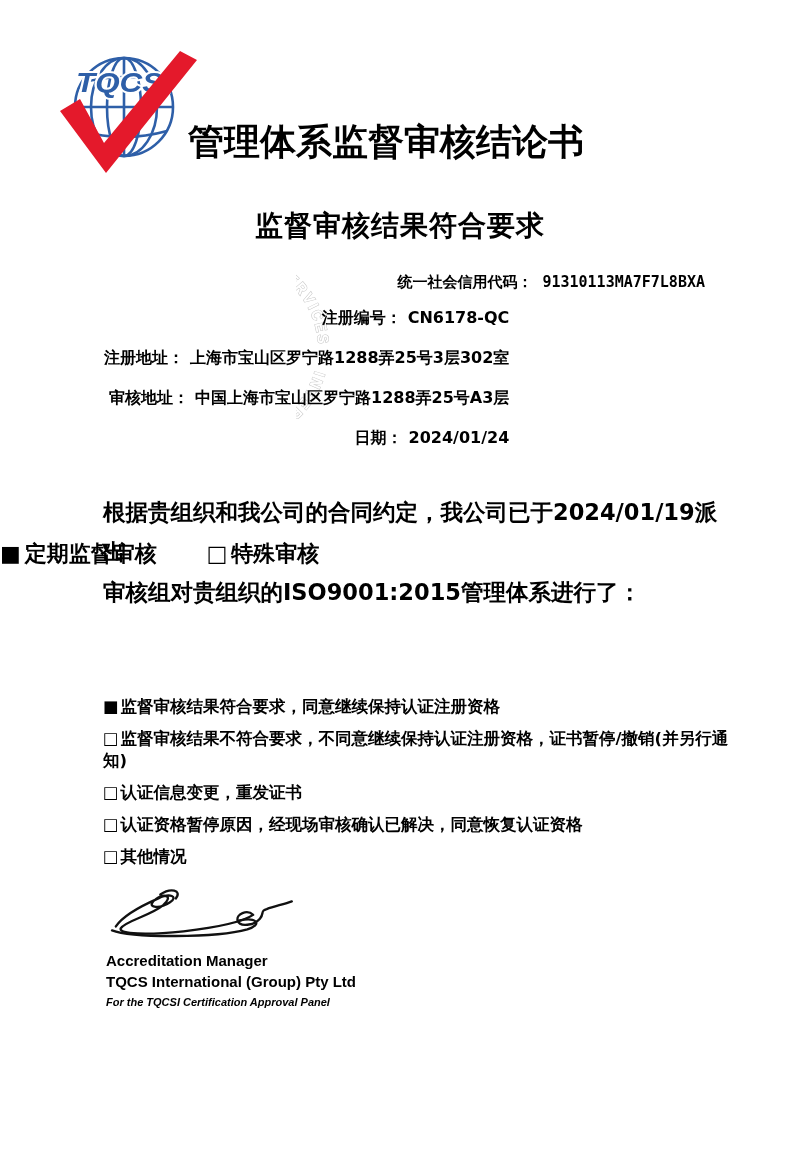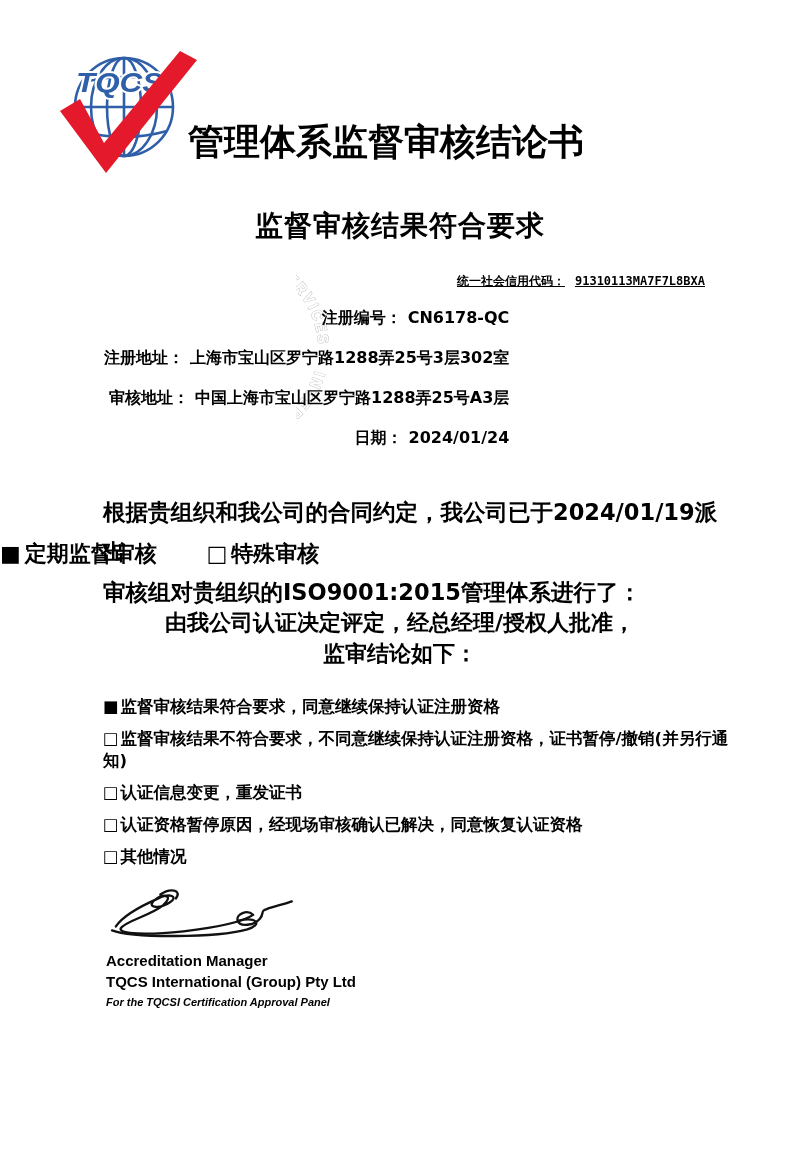--- a/index.html
+++ b/index.html
@@ -22,21 +22,21 @@
   .title {
     left:188px; top:118px; width:470px;
     font-size:36px; font-weight:bold; white-space:nowrap;
   }
 
   .company {
     left:0; top:207px; width:800px; text-align:center;
     font-size:28px; font-weight:bold; letter-spacing:1px;
   }
 
-  .credit-line { right:95px; top:273px; font-size:12px; font-weight:bold; white-space:nowrap;text-decoration:underline; }
+  .credit-line { right:95px; top:273px; font-size:15px; font-weight:bold; white-space:nowrap; }
   .credit-line .code { font-family:"DejaVu Sans Mono", monospace; margin-left:10px; font-weight:bold; }
 
   .info-block { left:104px; top:308px; font-size:16px; font-weight:bold;text-align:right; }
   .info-line { line-height:19px; margin-bottom:21px; white-space:nowrap; }
   .info-line .val { margin-left:6px; }
 
   .body-para { left:103px; top:456px; width:632px; font-size:22.5px; font-weight:bold; line-height:40px;margin-top:36px; }
   .body-para span { display:block; }
 
   .audit-type { left:0; top:539px; width:800px; font-size:22px; font-weight:bold; }
@@ -116,24 +116,20 @@
 
   <div class="layer audit-type">
     <span class="opt">
       <span class="box">■</span><span>定期监督审核</span>
     </span>
     <span class="opt">
       <span class="box">□</span><span>特殊审核</span>
     </span>
   </div>
 
-  <div class="layer decision">
-    <div>由我公司认证决定评定，经总经理/授权人批准，</div>
-    <div>监审结论如下：</div>
-  </div>
 
   <div class="layer conclusions">
     <div class="c-item">
       <span class="box">■</span><span>监督审核结果符合要求，同意继续保持认证注册资格</span>
     </div>
     <div class="c-item">
       <span class="box">□</span><span>监督审核结果不符合要求，不同意继续保持认证注册资格，证书暂停/撤销(并另行通知)</span>
     </div>
     <div class="c-item">
       <span class="box">□</span><span>认证信息变更，重发证书</span>

